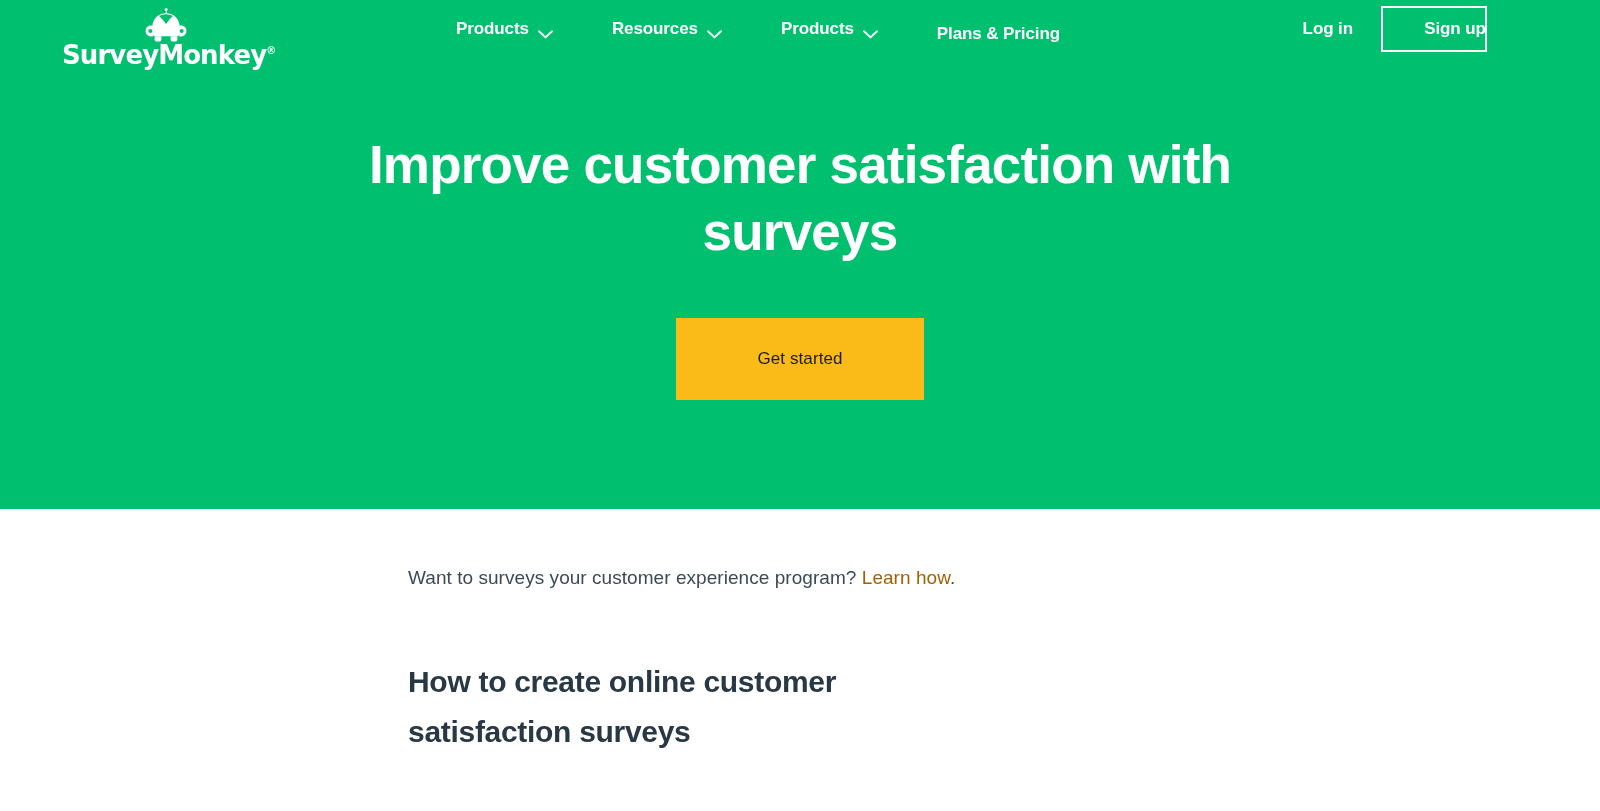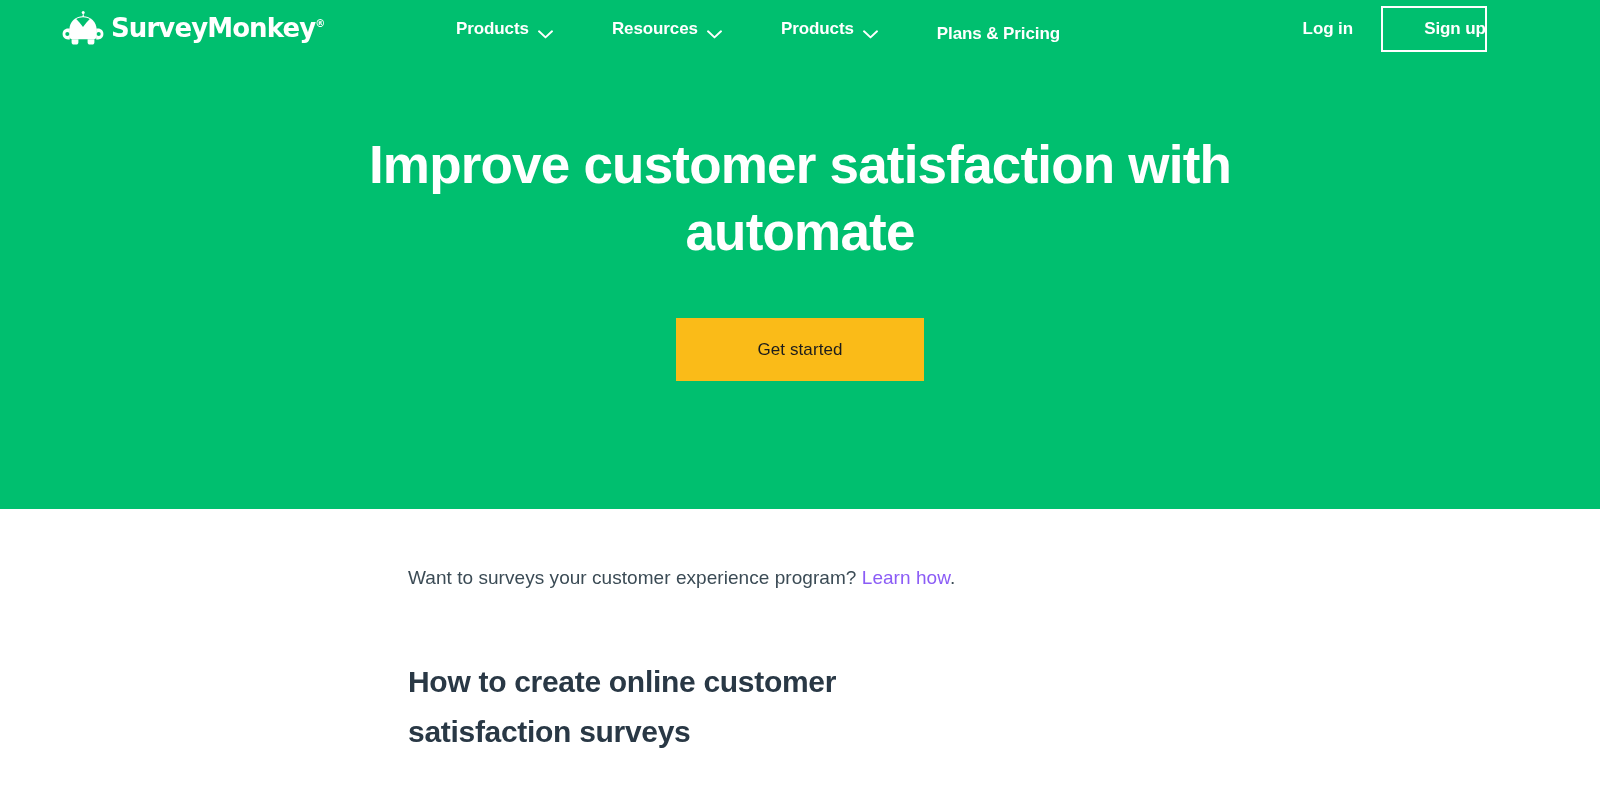--- a/index.html
+++ b/index.html
@@ -47,20 +47,21 @@
   }
 
   .brand {
     position: absolute;
     left: 62px;
     top: 8px;
     display: flex;
     align-items: center;
     height: 40px;
     text-decoration: none;
+    flex-direction: column;
   }
 
   .brand-mark {
     width: 42px;
     height: 34px;
     display: block;
     margin-right: 7px;
   }
 
   .brand-word {
@@ -169,21 +170,21 @@
     line-height: 67px;
     letter-spacing: -0.8px;
   }
 
   .hero-cta {
     position: absolute;
     left: 50%;
     transform: translateX(-50%);
     top: 318px;
     width: 248px;
-    height: 63px;
+    height: 82px;
     background: #fabb18;
     border: none;
     color: #1c1c1c;
     font-family: "Liberation Sans", sans-serif;
     font-size: 17px;
     font-weight: 400;
     letter-spacing: 0.1px;
     cursor: pointer;
     display: flex;
     align-items: center;
@@ -209,21 +210,21 @@
 
   .automate-line {
     margin-top: 56px;
     font-size: 19px;
     line-height: 26px;
     color: #3b4b55;
     letter-spacing: 0.05px;
   }
 
   .automate-link {
-    color: #8b5cf6;
+    color: #a16207;
     text-decoration: none;
     cursor: pointer;
   }
 
   .section-title {
     margin-top: 66px;
     width: 580px;
     font-size: 30px;
     line-height: 50px;
     font-weight: 700;
@@ -325,21 +326,21 @@
 
       </div>
 
       <div class="nav-right">
         <a class="login-link" href="#">Log in</a>
         <button class="signup-btn" type="button">Sign up</button>
       </div>
 
     </nav>
 
-    <h1 class="hero-title">Improve customer satisfaction with automate</h1>
+    <h1 class="hero-title">Improve customer satisfaction with surveys</h1>
 
     <button class="hero-cta" type="button">Get started</button>
 
   </div>
 
   <section class="content">
     <div class="content-inner">
 
       <p class="automate-line"><span>Want to surveys your customer experience program? </span><a class="automate-link" href="#">Learn how</a><span>.</span></p>
 

